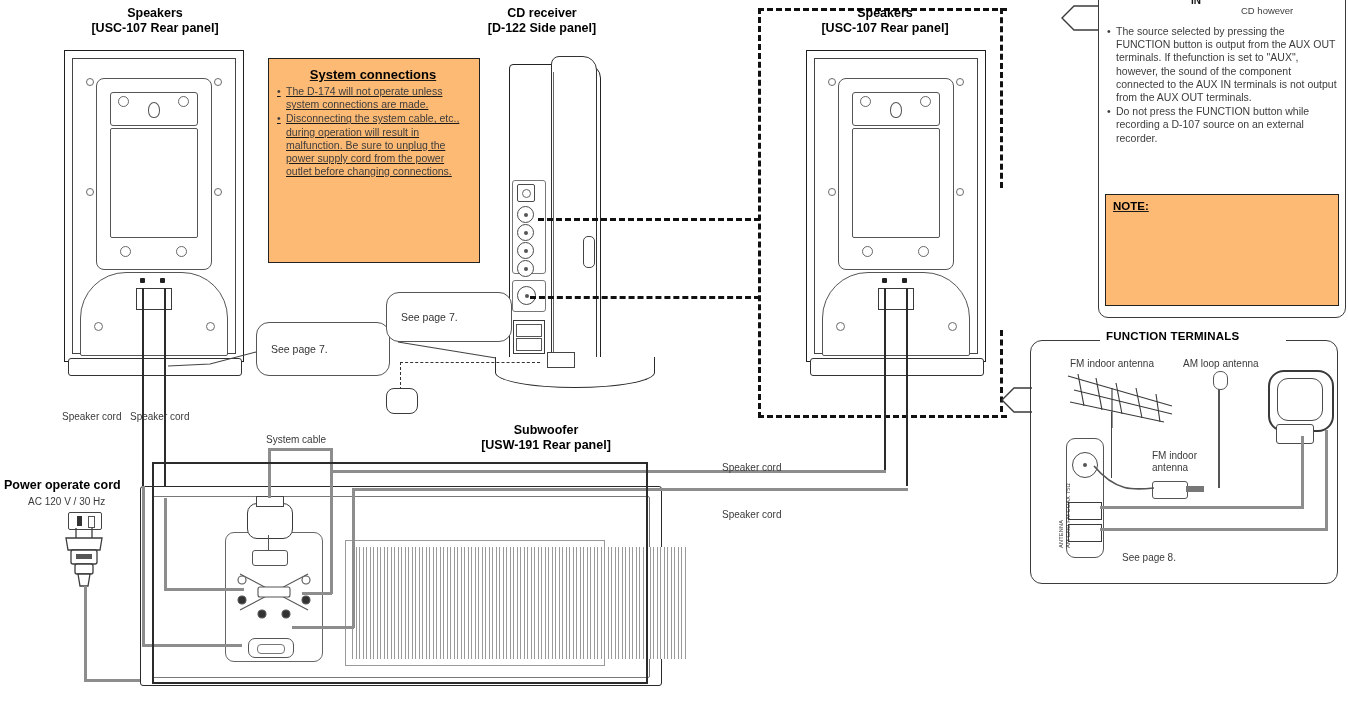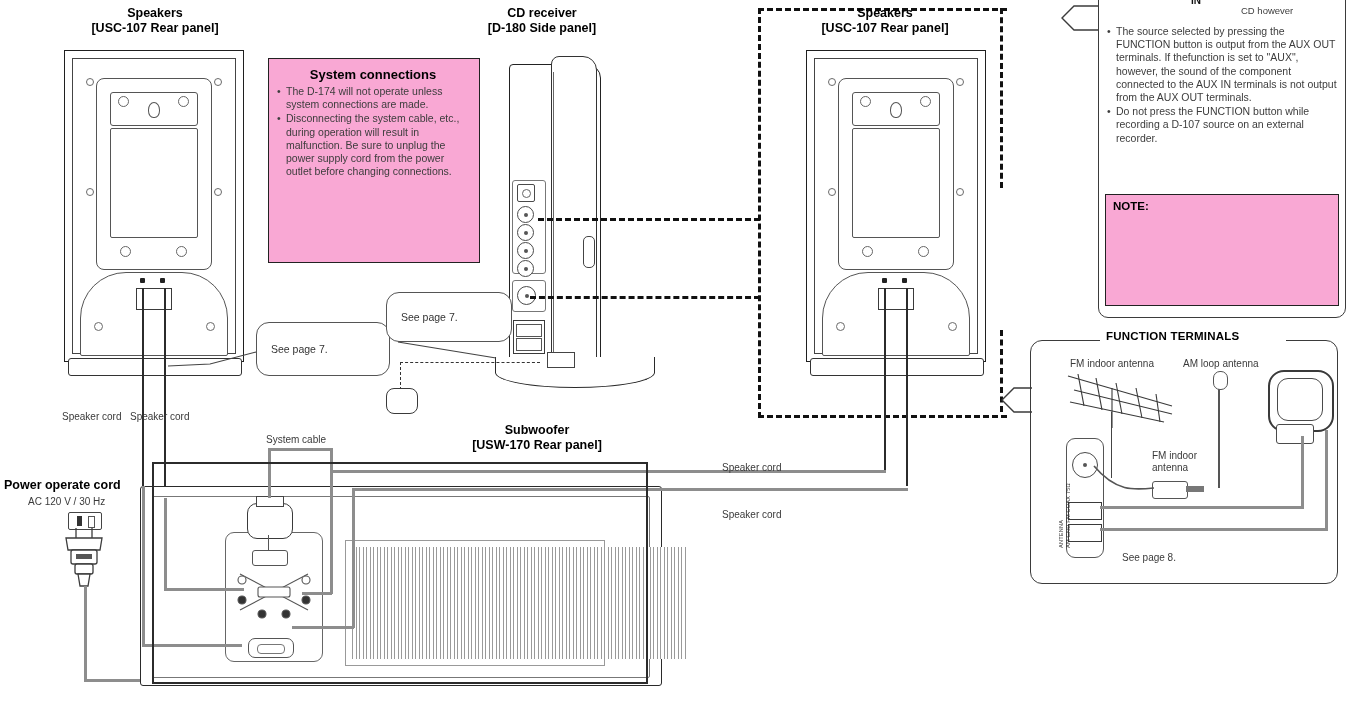--- a/index.html
+++ b/index.html
@@ -3,21 +3,21 @@
 <meta charset="utf-8">
 <style>
   html,body{margin:0;padding:0;background:#ffffff;}
   body{width:1348px;height:706px;position:relative;overflow:hidden;
        font-family:"Liberation Sans","DejaVu Sans",sans-serif;color:#1a1a1a;}
   .abs{position:absolute;}
   .ttl{font-weight:bold;font-size:12.5px;text-align:center;line-height:14.5px;color:#000;}
   .lbl{font-size:10px;color:#3a3a3a;line-height:12px;}
 
   
-  .solidbox{border:1.4px solid #222;background:#f9a8d4;}
+  .solidbox{border:1.4px solid #222;background:#fdba74;text-decoration:underline;}
   .rndbox{border:1.4px solid #3b3b3b;border-radius:12px;background:#fff;}
   .dashbox{border:3px dashed #111;}
   .callout{border:1.3px solid #555;border-radius:13px;background:#fff;
            font-size:10.5px;color:#333;display:flex;align-items:center;padding-left:14px;}
 
   
   .panel-h{font-weight:bold;font-size:13px;text-align:center;color:#000;margin:2px 0 3px;}
   .bul{font-size:10.5px;line-height:13.2px;color:#3c3c3c;display:flex;margin-bottom:1px;}
   .bul .dot{flex:0 0 9px;}
   .bul .tx{flex:1;}
@@ -108,21 +108,21 @@
     <span class="tx">The D-174 will not operate unless system connections are made.</span>
   </div>
   <div class="bul">
     <span class="dot">•</span>
     <span class="tx">Disconnecting the system cable, etc., during operation will result in malfunction. Be sure to unplug the power supply cord from the power outlet before changing connections.</span>
   </div>
 </div>
 
 <div class="abs ttl" style="left:452px;top:6px;width:180px;">
   <div>CD receiver</div>
-  <div>[D-180 Side panel]</div>
+  <div>[D-122 Side panel]</div>
 </div>
 
 <div class="abs" style="left:495px;top:52px;width:160px;height:340px;">
 
   <div class="abs rcv-body" style="left:14px;top:12px;width:90px;height:298px;border-radius:4px 14px 4px 4px;"></div>
   <div class="abs" style="left:56px;top:4px;width:44px;height:308px;border:1.3px solid #333;border-radius:8px 14px 4px 4px;background:#fff;"></div>
   <div class="abs" style="left:58px;top:20px;width:1.2px;height:282px;background:#666;"></div>
   <div class="abs" style="left:88px;top:184px;width:10px;height:30px;border:1.3px solid #444;border-radius:5px;background:#fff;"></div>
 
   <div class="abs" style="left:17px;top:128px;width:32px;height:92px;border:1.1px solid #777;border-radius:3px;background:#fff;"></div>
@@ -297,23 +297,23 @@
     <path d="M6,10 L42,10 L40,22 L8,22 Z"></path>
     <rect x="11" y="22" width="26" height="14" rx="2"></rect>
     <rect x="15" y="36" width="18" height="10" rx="2"></rect>
     <path d="M18,46 L30,46 L28,58 L20,58 Z"></path>
   </g>
   <rect x="16" y="26" width="16" height="5" fill="#555"></rect>
 </svg>
 <div class="w wv abs" style="left:84px;top:586px;height:96px;"></div>
 <div class="w wh abs" style="left:84px;top:679px;width:196px;"></div>
 
-<div class="abs ttl" style="left:427px;top:423px;width:220px;">
+<div class="abs ttl" style="left:436px;top:423px;width:220px;">
   <div>Subwoofer</div>
-  <div>[USW-170 Rear panel]</div>
+  <div>[USW-191 Rear panel]</div>
 </div>
 
 <div class="abs sub-shell" style="left:140px;top:486px;width:520px;height:198px;border-radius:3px;"></div>
 <div class="abs" style="left:152px;top:496px;width:496px;height:180px;border:1.1px solid #777;background:#fff;border-radius:2px;"></div>
 
 <div class="abs" style="left:345px;top:540px;width:258px;height:124px;border:1.1px solid #999;background:#fff;">
   <div class="fins" style="left:6px;top:6px;">
     <div class="fin" style="height:112px;"></div>
       <div class="fin" style="height:112px;"></div>
     <div class="fin" style="height:112px;"></div>

